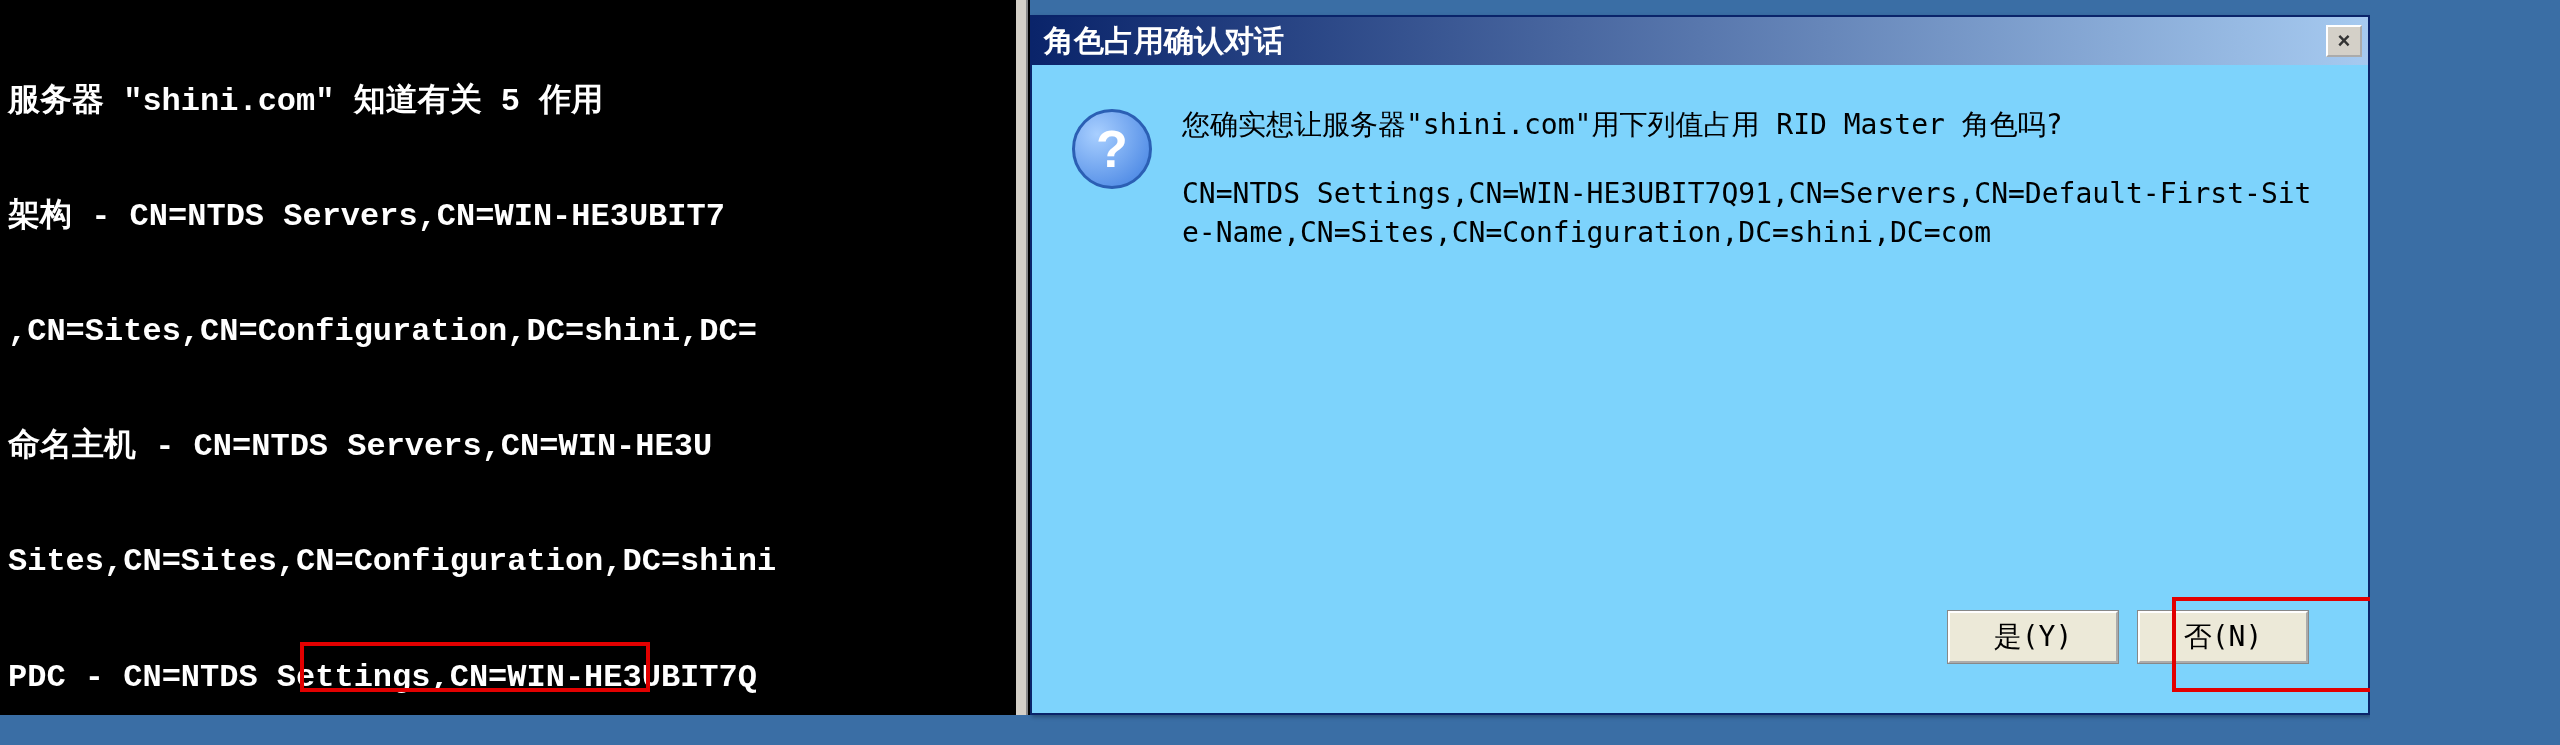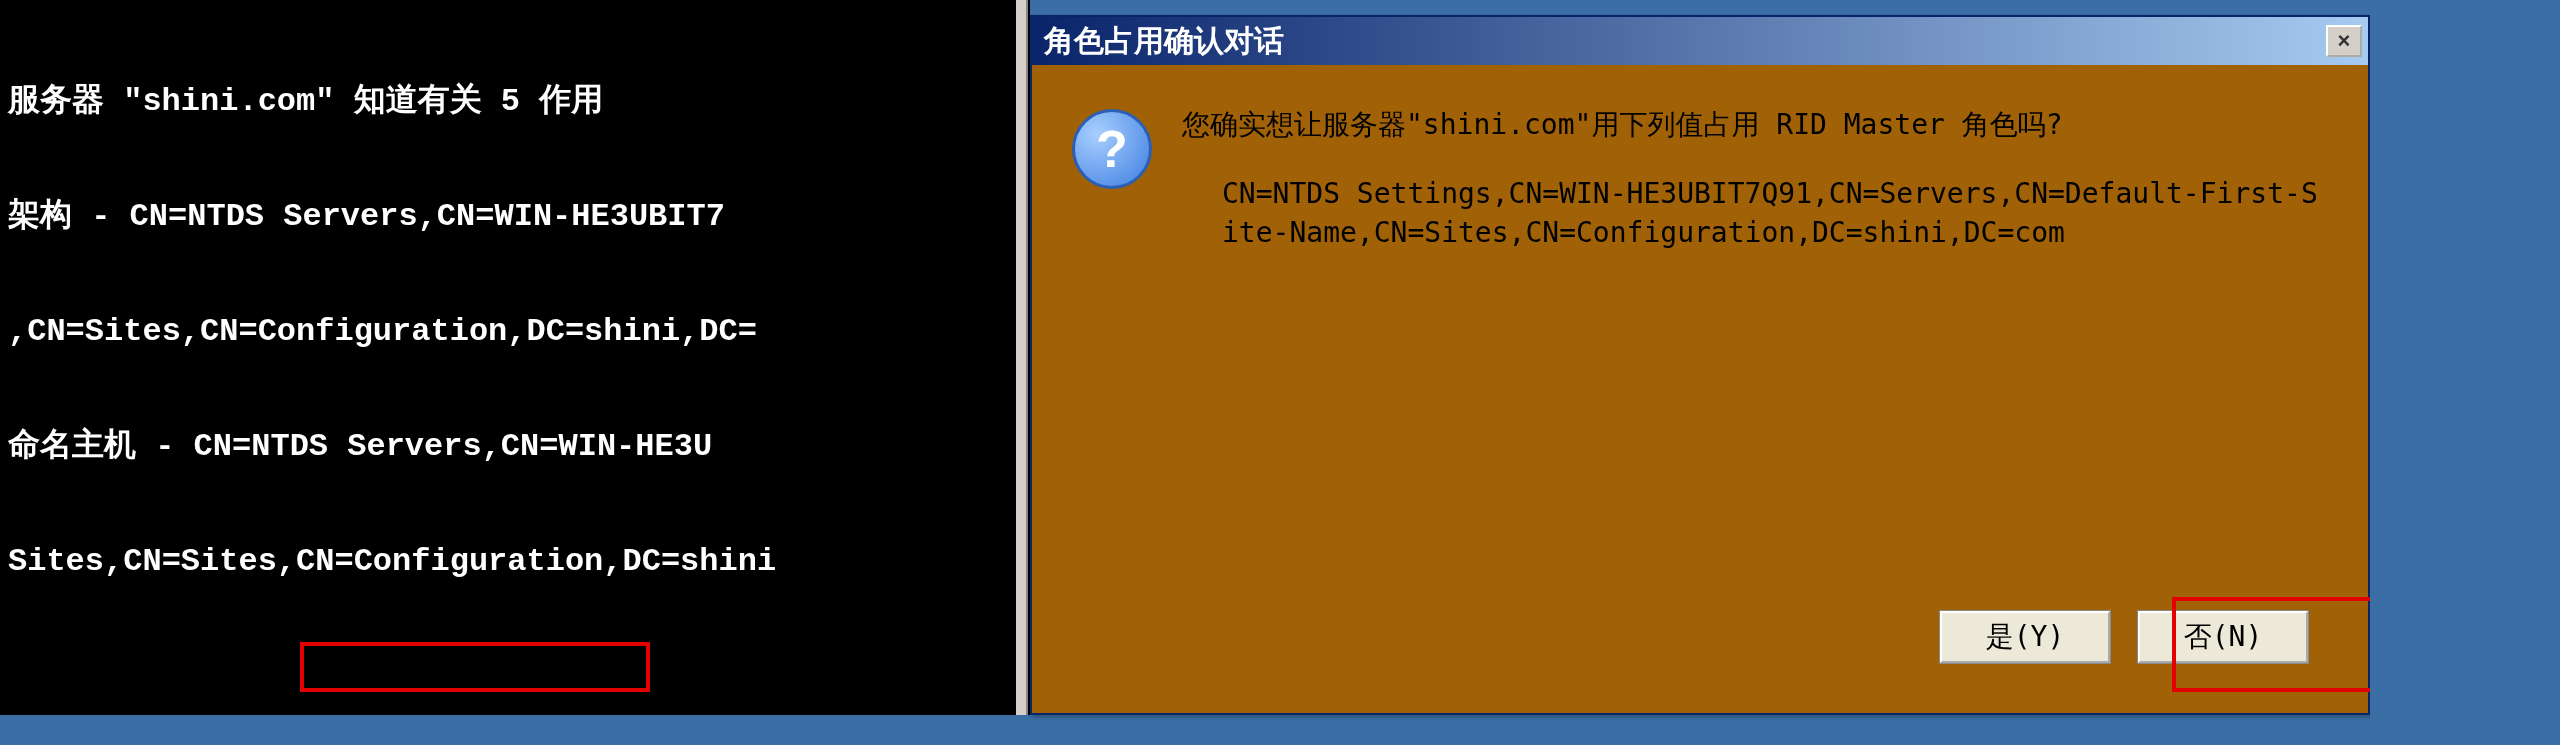--- a/index.html
+++ b/index.html
@@ -28,21 +28,21 @@
       pointer-events: none;
     }
     .highlight-cmd { left: 300px; top: 642px; width: 350px; height: 50px; }
 
     .dialog {
       position: absolute;
       top: 15px;
       left: 1030px;
       width: 1340px;
       height: 700px;
-      background: #a16207;
+      background: #7dd3fc;
       border: 2px solid #0a246a;
       box-shadow: 2px 2px 4px rgba(0,0,0,0.3);
     }
     .titlebar {
       height: 48px;
       background: linear-gradient(to right, #0a246a, #a6caf0);
       color: #fff;
       display: flex;
       align-items: center;
       justify-content: space-between;
@@ -73,22 +73,22 @@
       border-radius: 50%;
       background: radial-gradient(circle at 30% 30%, #a8cfff, #3d7de0);
       border: 3px solid #2b5fb4;
       display: flex;
       align-items: center;
       justify-content: center;
     }
     .q-icon span { color: #fff; font-size: 52px; font-weight: bold; font-family: Arial, sans-serif; }
     .text-col { flex: 1; font-size: 28px; line-height: 1.4; color: #000; font-family: "SimSun", "NSimSun", monospace; }
     .msg-main { margin-bottom: 30px; white-space: pre-wrap; word-break: break-all; }
-    .msg-detail { white-space: pre-wrap; word-break: break-all; margin-left: 40px; }
-    .button-row { display: flex; justify-content: flex-end; gap: 28px; padding: 10px 20px 30px 0; }
+    .msg-detail { white-space: pre-wrap; word-break: break-all; }
+    .button-row { display: flex; justify-content: flex-end; gap: 20px; padding: 10px 20px 30px 0; }
     .win-btn {
       min-width: 170px;
       height: 52px;
       background: #ece9d8;
       border: 2px outset #fff;
       box-shadow: 0 0 0 1px #888;
       font-size: 28px;
       font-family: "SimSun", "NSimSun", monospace;
       cursor: pointer;
       display: flex;
@@ -102,20 +102,21 @@
   </style>
 </head>
 <body>
 
 <div class="terminal">
   <span class="line">服务器 "shini.com" 知道有关 5 作用</span>
   <span class="line">架构 - CN=NTDS Servers,CN=WIN-HE3UBIT7</span>
   <span class="line">,CN=Sites,CN=Configuration,DC=shini,DC=</span>
   <span class="line">命名主机 - CN=NTDS Servers,CN=WIN-HE3U</span>
   <span class="line">Sites,CN=Sites,CN=Configuration,DC=shini</span>
+  <span class="line">PDC - CN=NTDS Settings,CN=WIN-HE3UBIT7Q</span>
   
   
   
   
   
   
 </div>
 <div class="terminal-border-right"></div>
 
 <div class="highlight-box highlight-cmd"></div>

